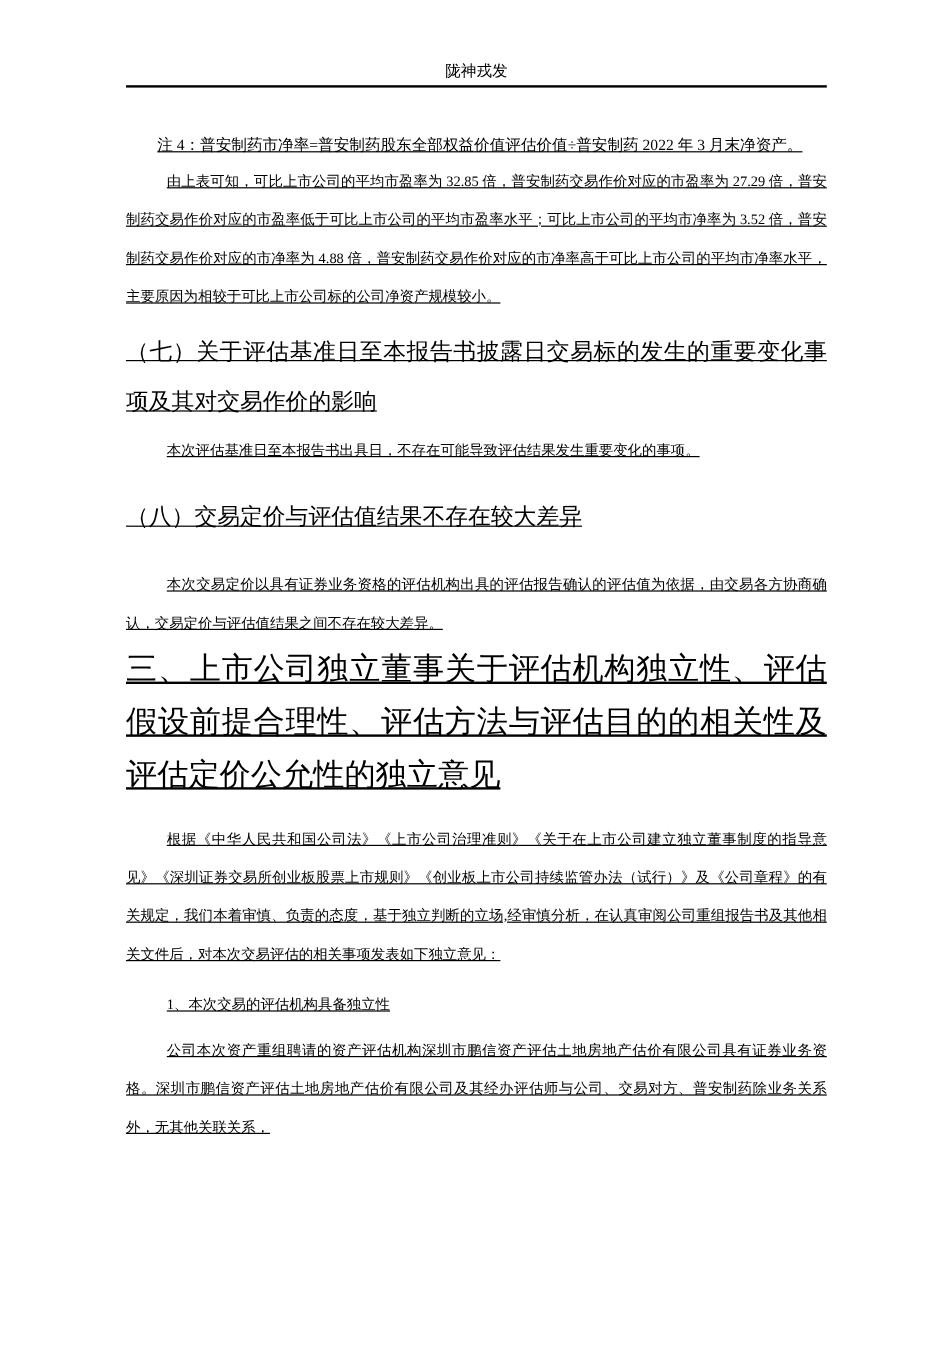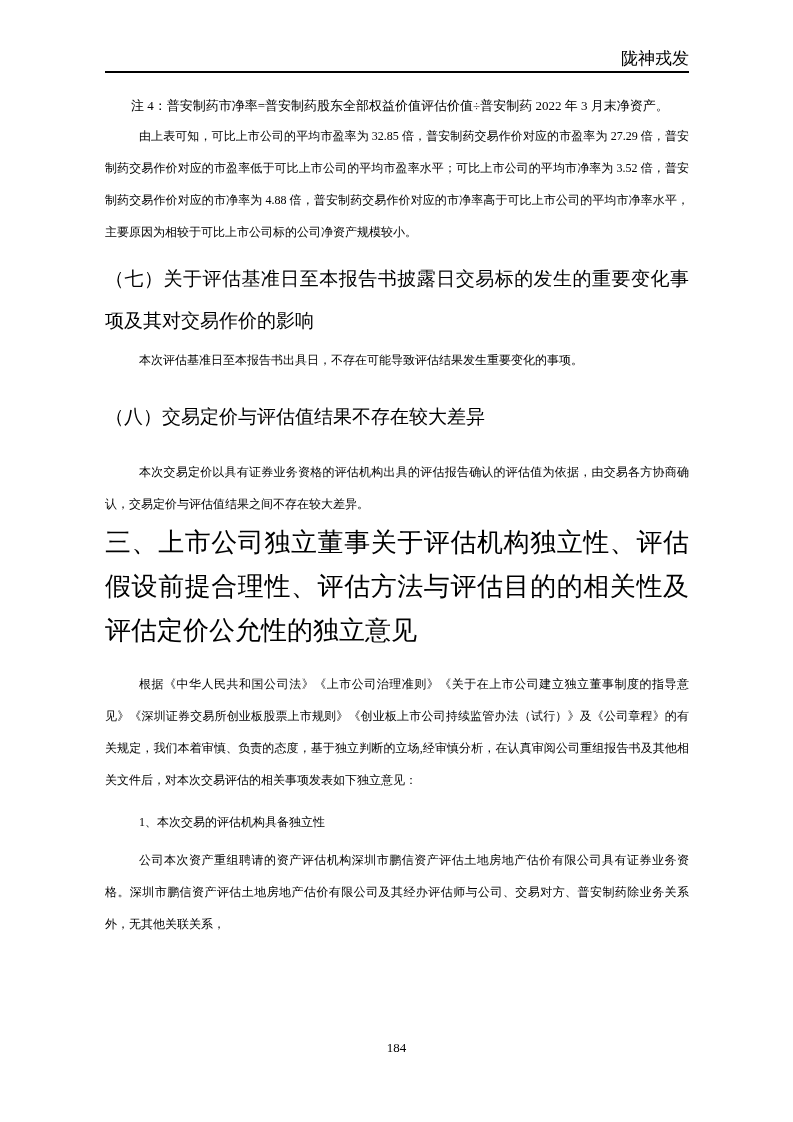--- a/index.html
+++ b/index.html
@@ -15,34 +15,35 @@
     color: #000000;
     font-family: "Liberation Serif", "DejaVu Serif", serif;
     overflow: hidden;
   }
   .header {
     position: absolute;
     left: 105px;
     right: 104px;
     top: 50px;
     display: flex;
-    justify-content: flex-end;
+    justify-content: center;
     align-items: flex-end;
     border-bottom: 2px solid #000000;
     padding-bottom: 3px;
-    font-size: 17px;
+    font-size: 13px;
     line-height: 18px;
   }
   .header .left-text { white-space: nowrap; }
   .header .right-text { white-space: nowrap; }
   .content {
     position: absolute;
     left: 105px;
     right: 104px;
-    top: 96px;
+    top: 111px;
+    text-decoration: underline;
   }
   .content p, .content h1, .content h2 {
     margin: 0;
     padding: 0;
     font-weight: normal;
   }
   .note {
     font-size: 13px;
     line-height: 20px;
     text-indent: 26px;
@@ -117,15 +118,14 @@
     <h1 class="chapter-heading" id="heading-3">三、上市公司独立董事关于评估机构独立性、评估假设前提合理性、评估方法与评估目的的相关性及评估定价公允性的独立意见</h1>
 
     <p class="body-para" id="para-basis">根据《中华人民共和国公司法》《上市公司治理准则》《关于在上市公司建立独立董事制度的指导意见》《深圳证券交易所创业板股票上市规则》《创业板上市公司持续监管办法（试行）》及《公司章程》的有关规定，我们本着审慎、负责的态度，基于独立判断的立场,经审慎分析，在认真审阅公司重组报告书及其他相关文件后，对本次交易评估的相关事项发表如下独立意见：</p>
 
     <p class="sub-heading" id="subheading-1">1、本次交易的评估机构具备独立性</p>
 
     <p class="body-para" id="para-independence">公司本次资产重组聘请的资产评估机构深圳市鹏信资产评估土地房地产估价有限公司具有证券业务资格。深圳市鹏信资产评估土地房地产估价有限公司及其经办评估师与公司、交易对方、普安制药除业务关系外，无其他关联关系，</p>
 
   </div>
 
-  <div class="page-number">184</div>
 
 </div>
 
 </body></html>

